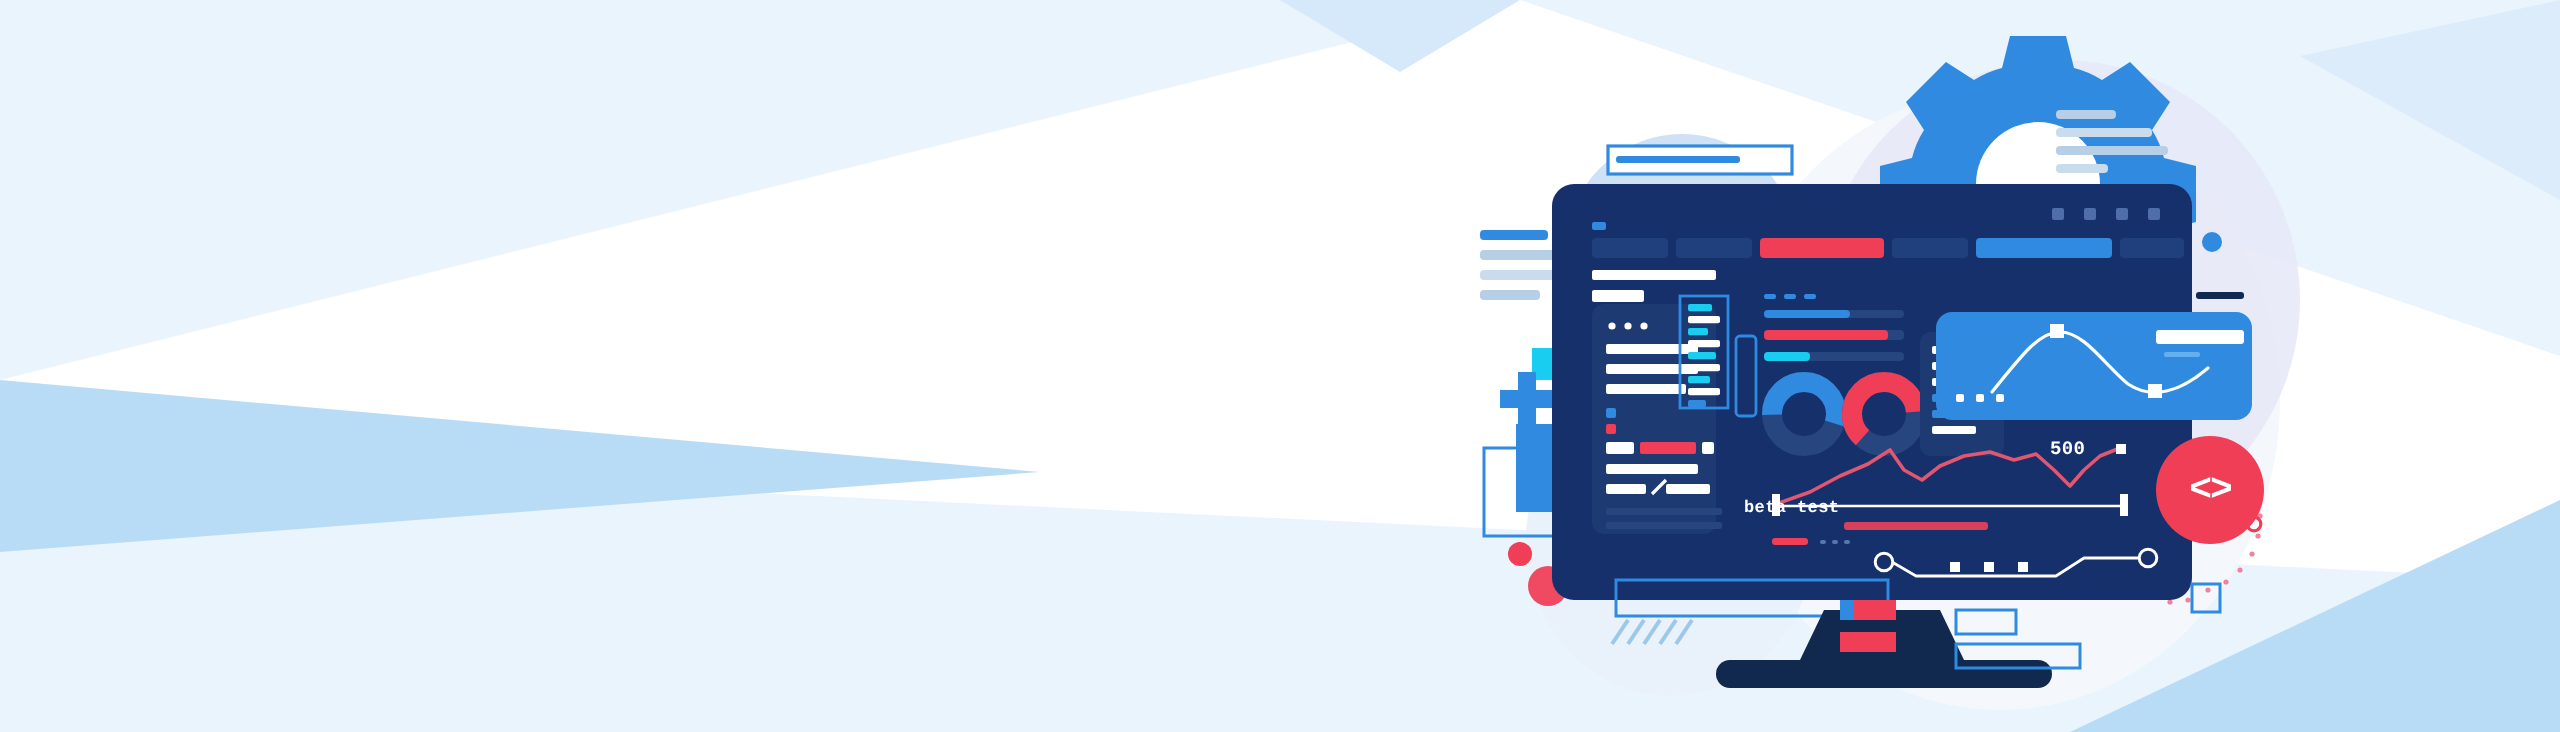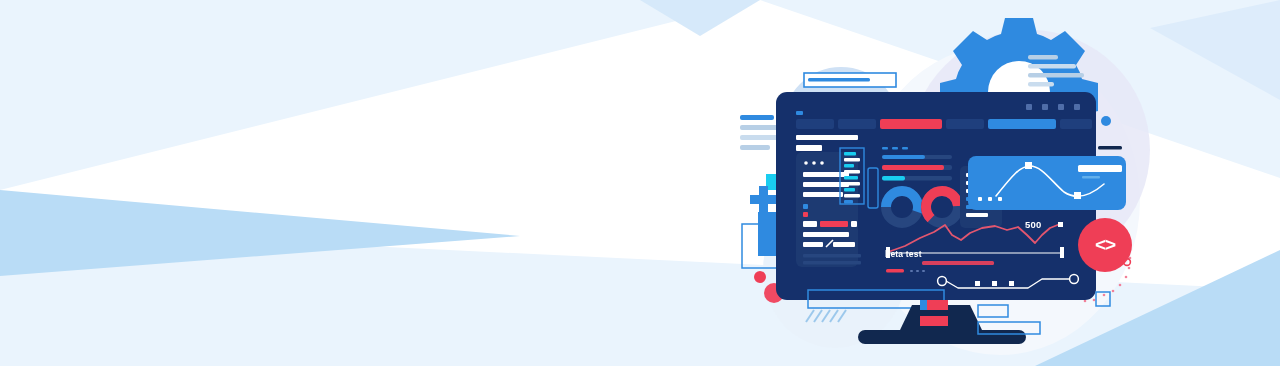--- a/index.html
+++ b/index.html
@@ -14,28 +14,28 @@
 
   
   #bg-svg{position:absolute;inset:0;width:1280px;height:366px;}
 
   
   #illustration{position:absolute;left:730px;top:0;width:550px;height:366px;}
   #ill-svg{position:absolute;left:0;top:0;width:550px;height:366px;}
 
   .label-text{
     position:absolute;
-    font-family:Liberation Sans, sans-serif;
+    font-family:Liberation Mono, monospace;
     font-weight:bold;
     color:#ffffff;
     white-space:nowrap;
     letter-spacing:.2px;
     text-align:center;
   }
-  #beta-test-label{left:155px;top:249px;font-size:8.5px;}
+  #beta-test-label{left:142px;top:249px;font-size:8.5px;}
   #value-500-label{left:295px;top:219px;font-size:9.5px;}
   #code-badge-glyph{
     left:352px;top:232px;width:46px;height:26px;
     font-size:19px;font-weight:bold;color:#ffffff;
     display:flex;align-items:center;justify-content:center;
     letter-spacing:-1px;
   }
 </style>
 </head>
 <body>

